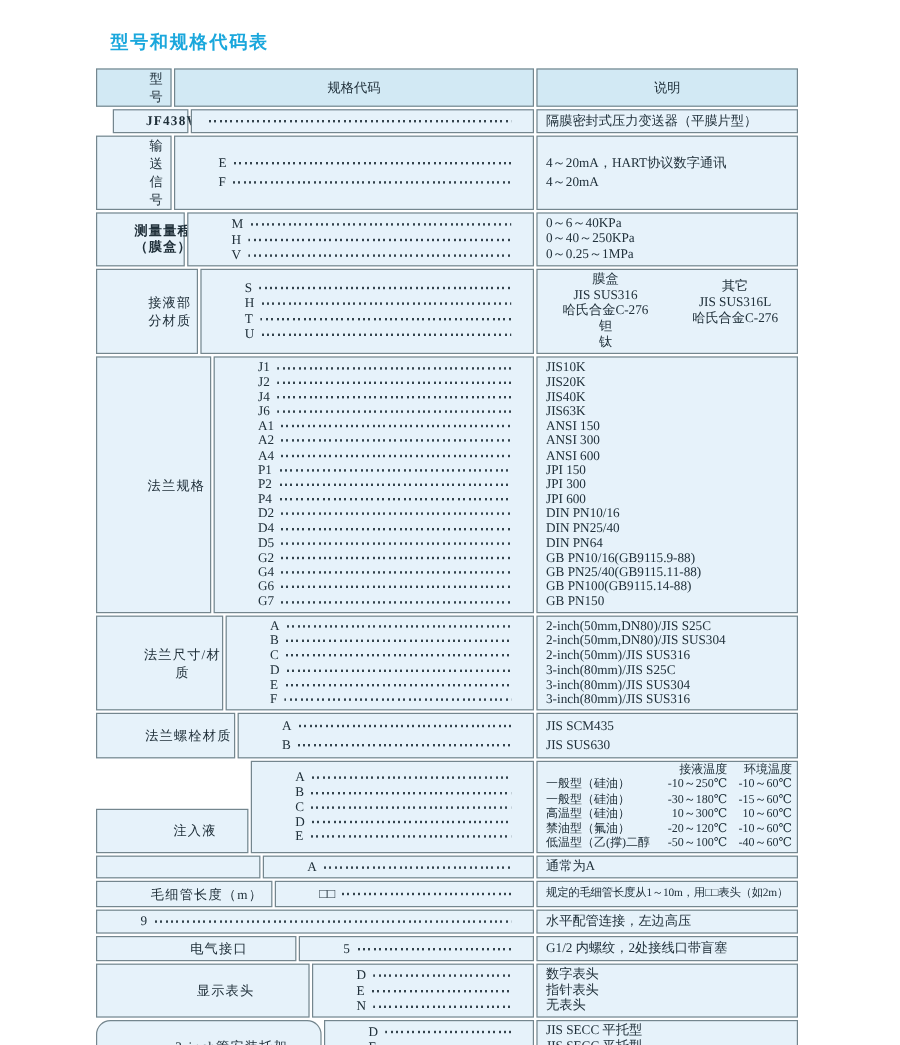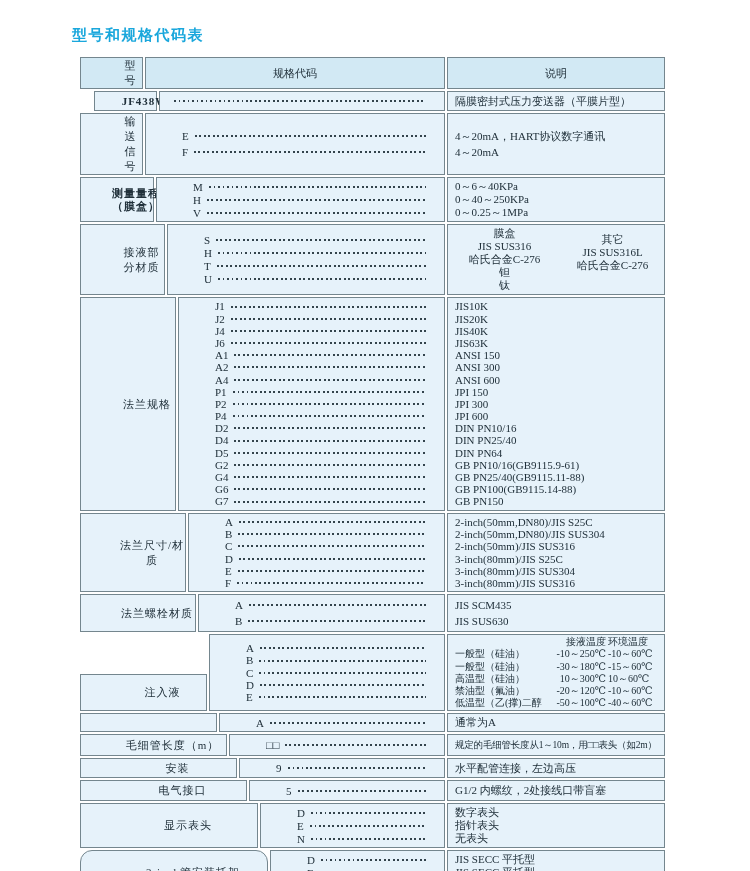--- a/index.html
+++ b/index.html
@@ -2,21 +2,21 @@
 <html><head>
 <meta charset="utf-8">
 <style>
   html,body{margin:0;padding:0;}
   body{
     width:750px;height:871px;background:#ffffff;position:relative;
     font-family:"Liberation Serif","DejaVu Serif",serif;
     color:#20303a;font-size:11px;
   }
   .title{
-    position:absolute;left:72px;top:26px;margin:0;
+    position:absolute;left:92px;top:26px;margin:0;
     font-size:15px;font-weight:bold;color:#1aa7dc;letter-spacing:1.5px;
     font-family:"Liberation Sans","DejaVu Sans",sans-serif;
   }
   .tbl{position:absolute;left:80px;top:57px;width:585px;display:flex;flex-direction:column;gap:2px;}
   .row{display:flex;gap:2px;}
   .cell{background:#e6f2fa;border:1px solid #74868e;box-sizing:border-box;}
   .hdrc{background:#d2e9f4;}
   .lab{display:flex;flex-direction:column;align-items:center;justify-content:center;text-align:center;flex-shrink:0;letter-spacing:1px;padding-left:38px;}
   .code{flex:1;display:flex;flex-direction:column;justify-content:center;padding:2px 18px 2px 36px;min-width:0;}
   .code.pl8{padding-left:8px;}
@@ -38,21 +38,21 @@
   .lw188{width:188px;border-radius:12px;}.lwmerge{width:365px;}
   
   .wet2{flex-direction:row;padding:2px 0;}
   .wcol{flex:1.1;display:flex;flex-direction:column;justify-content:center;text-align:center;}
   .wcol.c2{flex:1;justify-content:flex-start;padding-top:6px;}
   
   .ildesc{font-size:10px;}
   .il{display:flex;height:12.2px;line-height:12.2px;white-space:pre;}
   .iln{flex:1;overflow:hidden;}
   .ilt{width:64px;text-align:right;}
-  .ile{width:52px;margin-left:2px;}
+  .ile{width:52px;text-align:right;margin-left:2px;}
   .small{font-size:9.5px;letter-spacing:-0.2px;}
 </style>
 </head>
 <body>
 
 <h1 class="title">型号和规格代码表</h1>
 
 <div class="tbl">
 
   <div class="row" style="min-height:21px">
@@ -245,21 +245,21 @@
         <div class="dl">JIS63K</div>
         <div class="dl">ANSI 150</div>
         <div class="dl">ANSI 300</div>
         <div class="dl">ANSI 600</div>
         <div class="dl">JPI 150</div>
         <div class="dl">JPI 300</div>
         <div class="dl">JPI 600</div>
         <div class="dl">DIN PN10/16</div>
         <div class="dl">DIN PN25/40</div>
         <div class="dl">DIN PN64</div>
-        <div class="dl">GB PN10/16(GB9115.9-61)</div>
+        <div class="dl">GB PN10/16(GB9115.9-88)</div>
         <div class="dl">GB PN25/40(GB9115.11-88)</div>
         <div class="dl">GB PN100(GB9115.14-88)</div>
         <div class="dl">GB PN150</div>
       </div>
   </div>
 
   <div class="row tight" style="min-height:75px">
     <div class="cell lab lw106">法兰尺寸/材质</div>
     <div class="cell code">
 
@@ -389,21 +389,20 @@
           <span class="ct">□□</span>
           <span class="leader"></span>
         </div>
     </div>
     <div class="cell desc small">
       <div class="dl">规定的毛细管长度从1～10m，用□□表头（如2m）</div>
     </div>
   </div>
 
   <div class="row" style="min-height:20px">
-    <div class="cell lab lw157">安装</div>
     <div class="cell code">
       <div class="cl">
           <span class="ct">9</span>
           <span class="leader"></span>
         </div>
     </div>
     <div class="cell desc">
       <div class="dl">水平配管连接，左边高压</div>
     </div>
   </div>

